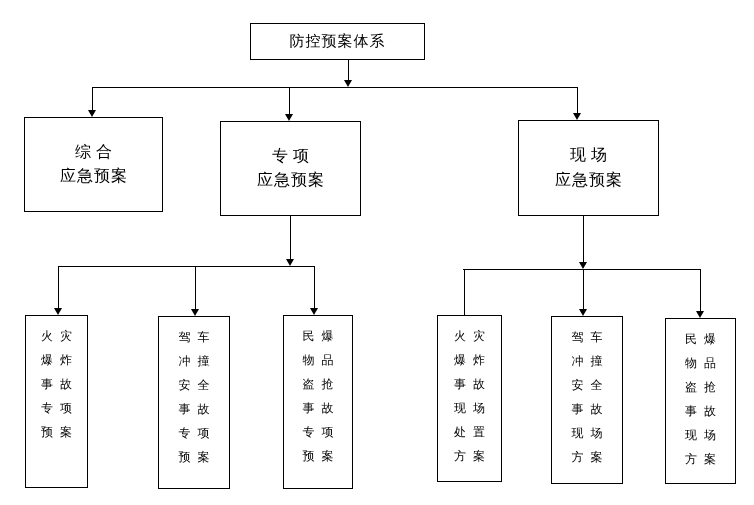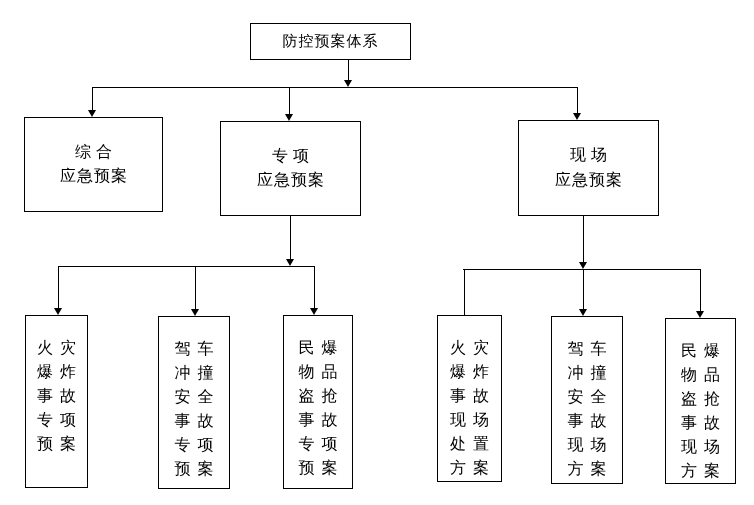--- a/index.html
+++ b/index.html
@@ -28,21 +28,21 @@
   .l2-box {
     display: flex;
     flex-direction: column;
     justify-content: space-around;
     align-items: center;
     font-size: 16px;
     padding: 22px 0;
   }
   .l2-line1 { letter-spacing: 5px; text-indent: 5px; }
   .l2-line2 { letter-spacing: 1px; text-indent: 1px; }
-  .l3-box { font-size: 16px; padding-top: 20px; }
+  .l3-box { font-size: 12px; padding-top: 8px; }
   .l3-line {
     text-align: center;
     line-height: 24px;
     letter-spacing: 7px;
     text-indent: 7px;
     white-space: nowrap;
   }
   .vline, .hline { position: absolute; background: #000000; }
   .vline { width: 1px; }
   .hline { height: 1px; }
@@ -52,21 +52,21 @@
     border-left: 4px solid transparent;
     border-right: 4px solid transparent;
     border-top: 7px solid #000000;
   }
 </style>
 </head>
 <body>
 
 <div class="canvas">
 
-  <div class="box root-box" style="left:250px; top:23px; width:161px; height:37px;">
+  <div class="box root-box" style="left:250px; top:23px; width:175px; height:37px;">
     <span>防控预案体系</span>
   </div>
 
   <div class="vline" style="left:348px; top:60px; height:21px;"></div>
   <div class="arrow" style="left:344px; top:80px;"></div>
   <div class="hline" style="left:92px; top:87px; width:486px;"></div>
 
   <div class="vline" style="left:92px; top:87px; height:24px;"></div>
   <div class="arrow" style="left:88px; top:110px;"></div>
 

